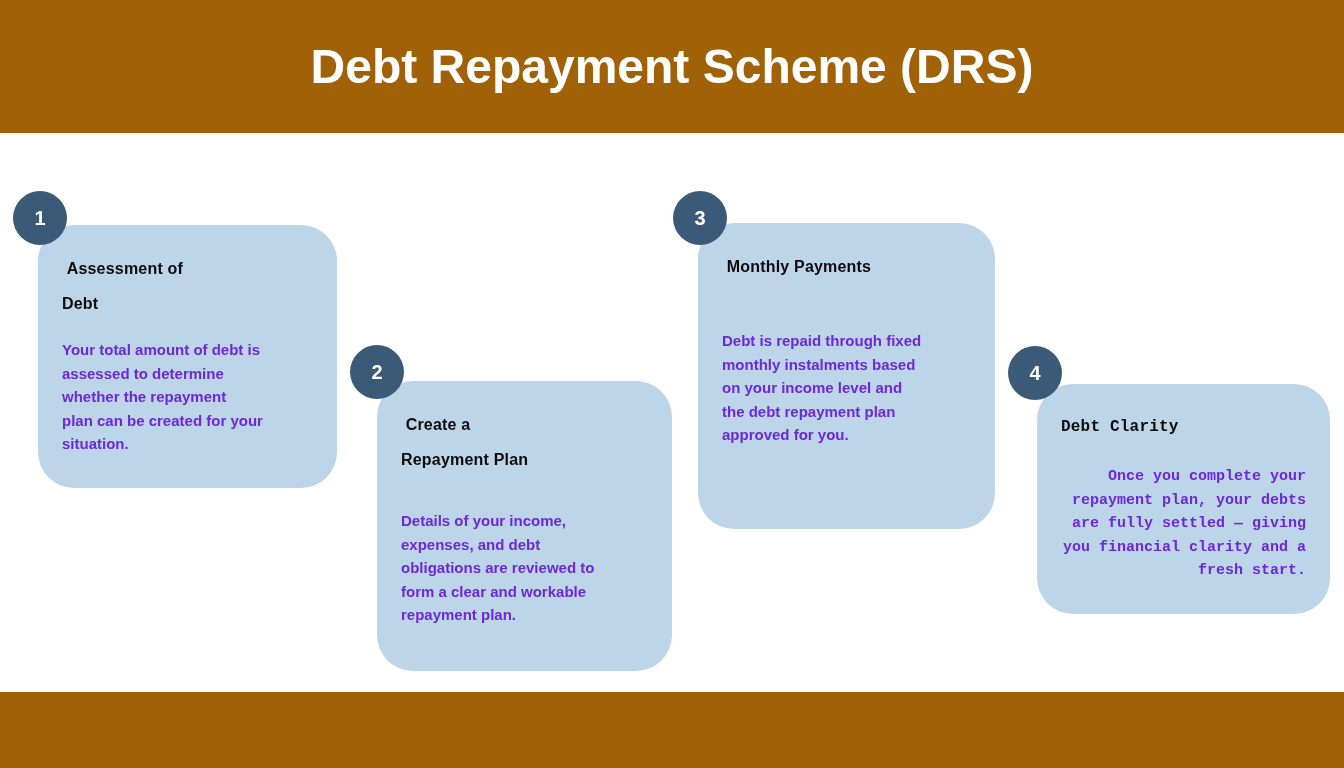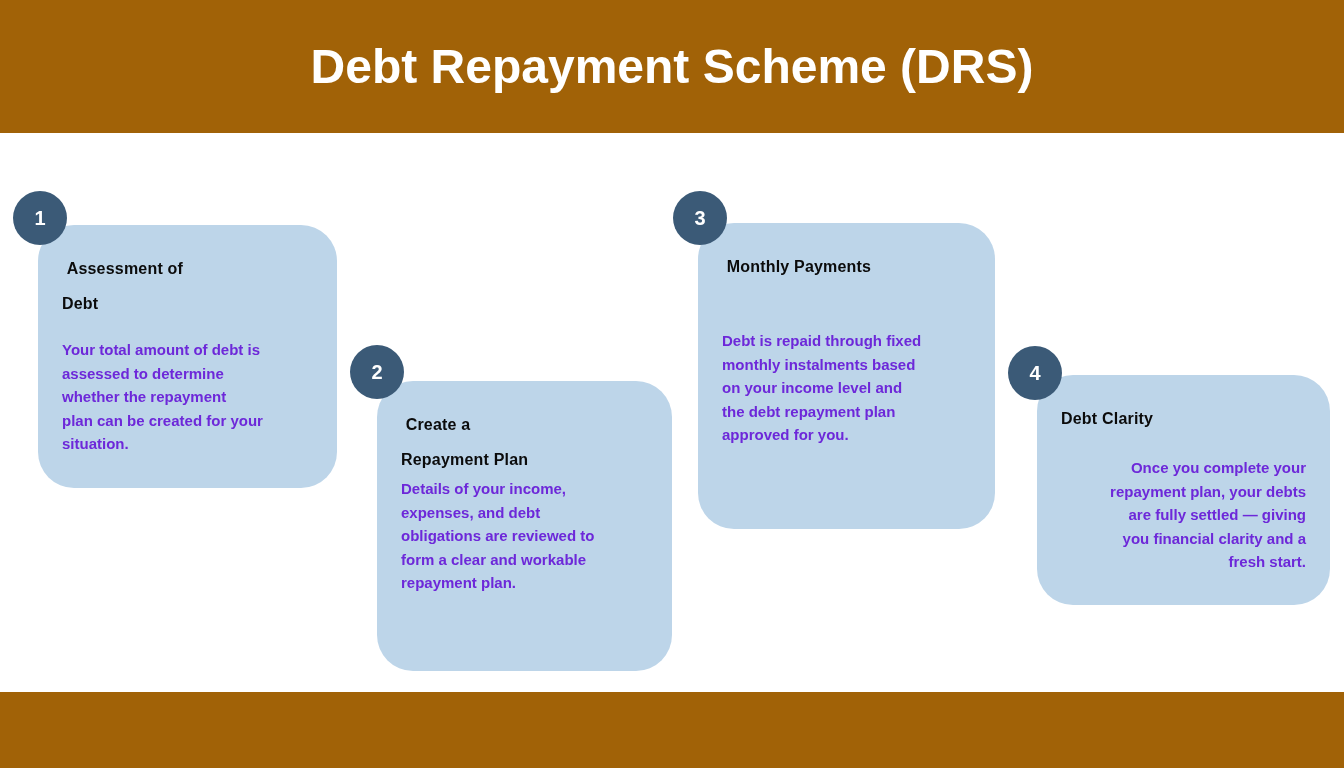--- a/index.html
+++ b/index.html
@@ -60,24 +60,24 @@
     margin: 0;
     font-size: 15px;
     line-height: 23.5px;
     font-weight: 700;
     color: #6d28d9;
     white-space: pre-wrap;
   }
   .card1 { left: 38px;   top: 225px; width: 299px; height: 263px; }
   .card1 p { margin-top: 17px; }
   .card2 { left: 377px;  top: 381px; width: 295px; height: 290px; }
-  .card2 p { }
+  .card2 p { margin-top: 32px; }
   .card3 { left: 698px;  top: 223px; width: 297px; height: 306px; }
   .card3 p { margin-top: 45px; }
-  .card4 { left: 1037px; top: 375px; width: 293px; height: 230px; }
+  .card4 { left: 1037px; top: 384px; width: 293px; height: 230px; font-family: Liberation Mono, monospace; }
   .card4 p { margin-top: 20px; text-align: right; }
   .badge {
     position: absolute;
     width: 54px;
     height: 54px;
     border-radius: 50%;
     background: #3B5A77;
     color: #ffffff;
     font-size: 20px;
     font-weight: 700;

